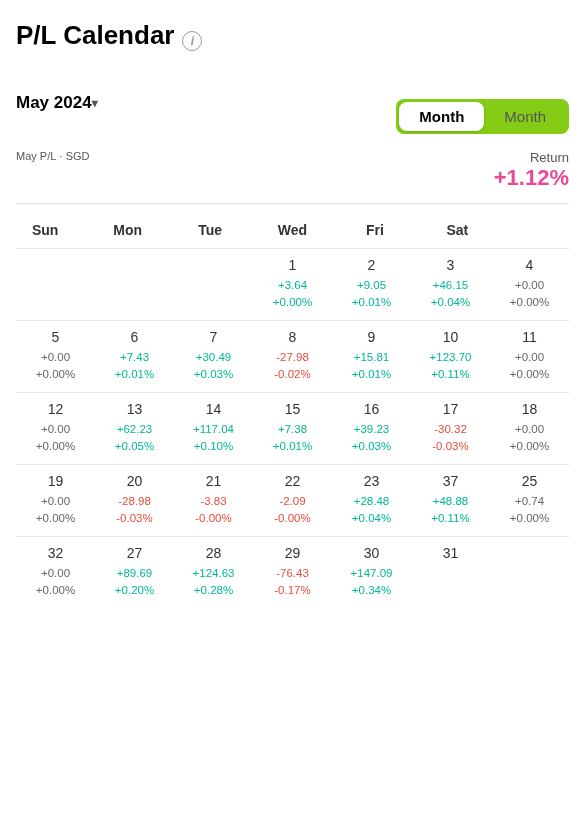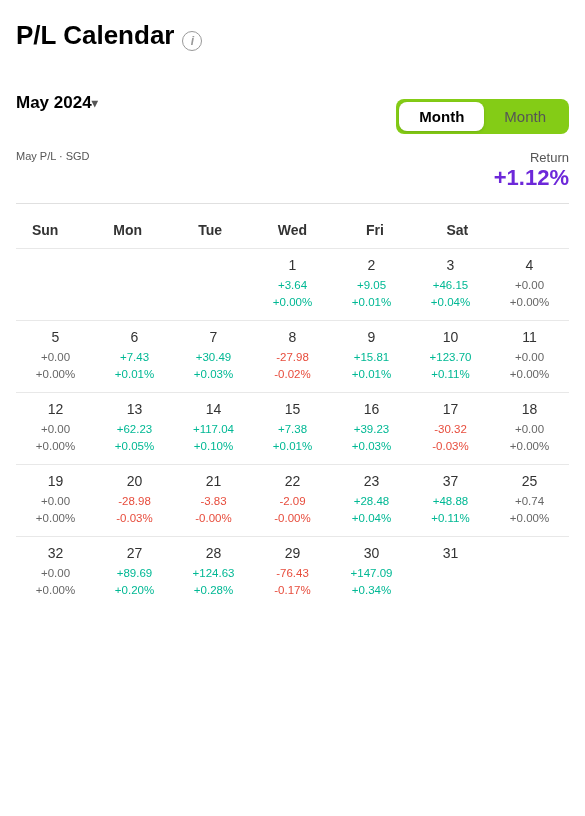--- a/index.html
+++ b/index.html
@@ -95,21 +95,21 @@
     .summary-right {
       text-align: right;
     }
     .summary-right .label {
       font-size: 13px;
       color: #555;
     }
     .summary-right .value {
       font-size: 22px;
       font-weight: 700;
-      color: #6d28d9;
+      color: #ec4899;
     }
 
     .divider {
       height: 1px;
       background: #e0e0e0;
       margin: 12px 0;
     }
 
     .calendar {
       width: 100%;

